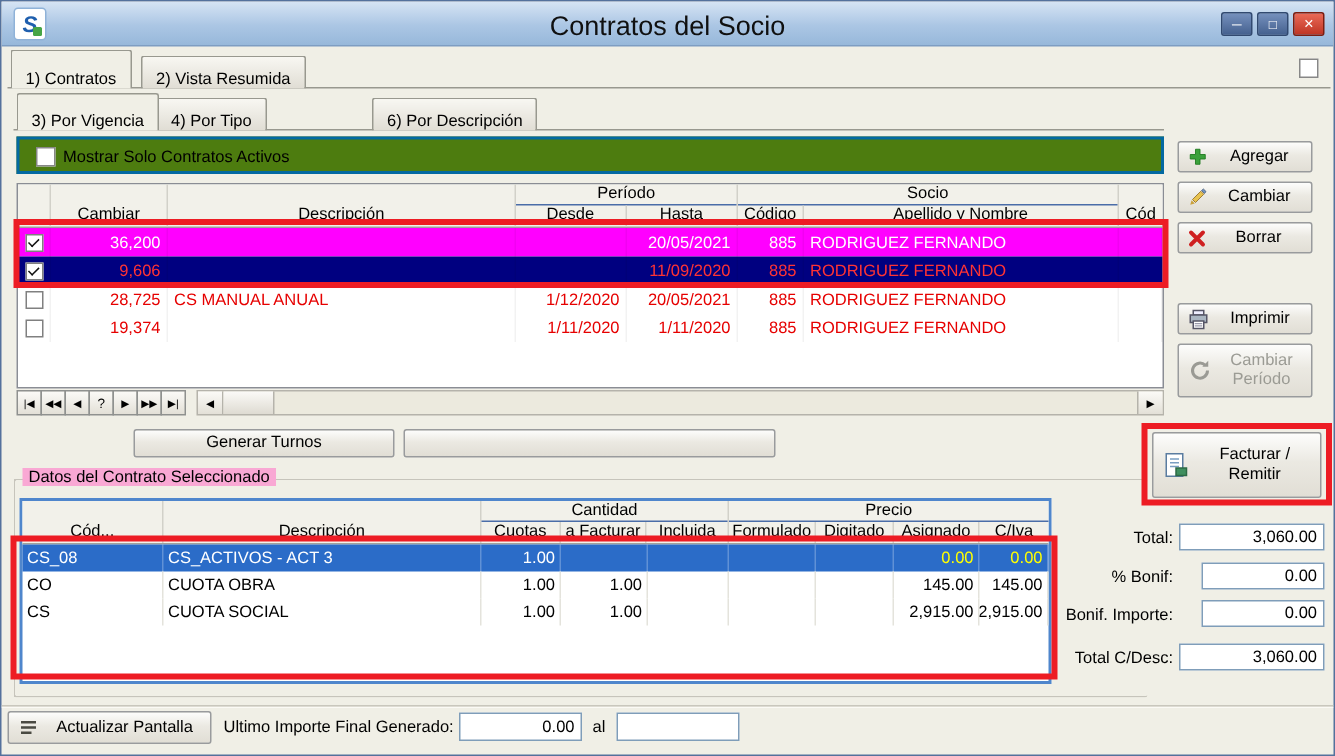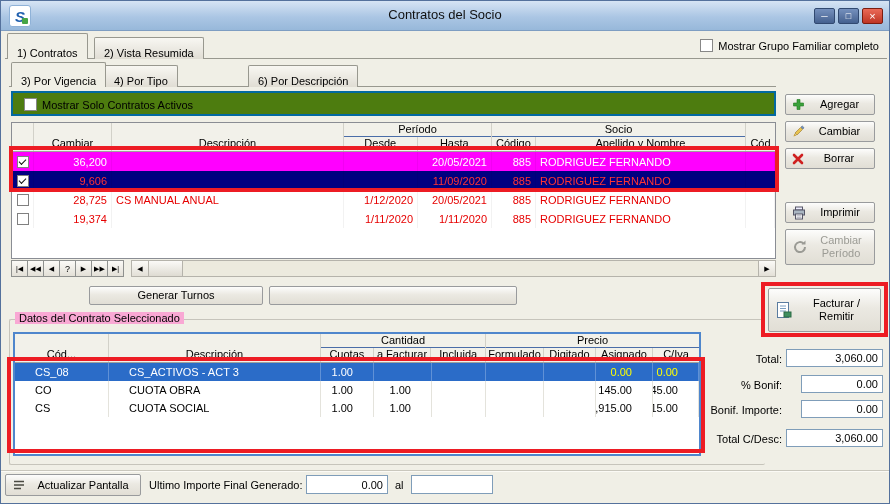--- a/index.html
+++ b/index.html
@@ -1,20 +1,20 @@
 <!DOCTYPE html>
 <html><head>
 <meta charset="utf-8">
 <style>
   *{box-sizing:border-box;margin:0;padding:0}
   body{width:890px;height:504px;font-family:"Liberation Sans","DejaVu Sans",sans-serif;background:#777}
   .window{position:relative;width:890px;height:504px;background:#f0efe6;border:1px solid #54719c;overflow:hidden;font-size:11px;color:#000}
   
   .titlebar{position:absolute;left:0;top:0;right:0;height:30px;background:linear-gradient(180deg,#d6e4f4,#abc6e4 55%,#97b8da);border-bottom:1px solid #7e9dc2}
-  .title{position:absolute;left:0;right:0;top:6px;text-align:center;font-size:13px;color:#101010}
+  .title{position:absolute;left:0;right:0;top:6px;text-align:center;font-size:18px;color:#101010}
   .app-icon{position:absolute;left:8px;top:4px;width:22px;height:22px;background:#fff;border:1px solid #8fb2d8;border-radius:3px;display:flex;align-items:center;justify-content:center;font-weight:bold;font-style:italic;font-size:15px;color:#1f5fae}
   .app-icon::after{content:"";position:absolute;right:2px;bottom:2px;width:6px;height:6px;background:#46a546;border-radius:1px}
   .winbtns{position:absolute;right:6px;top:7px;display:flex;gap:3px}
   .winbtn{width:21px;height:16px;display:flex;align-items:center;justify-content:center;color:#fff;font-size:9px;border:1px solid #314970;border-radius:2px;background:linear-gradient(#7590bd,#45618f)}
   .winbtn.close{background:linear-gradient(#ea6a58,#bf3524);border-color:#7c1d10;font-size:11px}
   
   .tabline{position:absolute;border-top:1px solid #98988f}
   .tab{position:absolute;padding:0 9px;background:linear-gradient(#f8f7f2,#e0ddd4);border:1px solid #98988f;border-bottom:none;border-radius:2px 2px 0 0;white-space:nowrap;display:flex;align-items:flex-end}
   .tab.active{background:#f0efe6;z-index:3}
   
@@ -53,21 +53,21 @@
   .btn.disabled{color:#9b9b94}
   
   .gbox{position:absolute;left:8px;top:318px;width:756px;height:146px;border:1px solid #c6c4bb;border-right:none;border-radius:2px}
   .glegend{position:absolute;left:14px;top:311px;background:#f9a8d4;padding:0 4px;white-space:nowrap}
   .dtable{position:absolute;left:12px;top:331px;width:688px;height:124px;background:#fff;border:2px solid #4f86cc}
   .dhead{display:flex;height:29px;background:#f2f1ea;border-bottom:1px solid #a1a19b}
   .d0{width:94px}.d1{width:212px}.d2{width:53px}.d3{width:58px}.d4{width:54px}.d5{width:58px}.d6{width:52px}.d7{width:57px}.d8{flex:1;border-right:none}
   .dcant{width:165px}
   .dprec{flex:1;border-right:none}
   .drow{display:flex;height:18px}
-  .dc{display:flex;align-items:center;padding:0 20px;overflow:hidden;white-space:nowrap;border-right:1px solid #e4e3dc}
+  .dc{display:flex;align-items:center;padding:0 3px;overflow:hidden;white-space:nowrap;border-right:1px solid #e4e3dc}
   .dc.r{justify-content:flex-end}
   .drow.sel{background:#2b6cc8;color:#fff}
   .drow.sel .dc{border-right-color:rgba(255,255,255,.25)}
   .drow.sel .yel{color:#ffff00}
   
   .inp{position:absolute;background:#fff;border:1px solid #7f9db9;display:flex;align-items:center;justify-content:flex-end;padding:0 4px}
   .lab{position:absolute;white-space:nowrap}
   .labr{text-align:right}
   
   .annot{position:absolute;border:4px solid #ed1c24;z-index:60;pointer-events:none}
@@ -96,21 +96,20 @@
 
   <div class="tabline" style="left:4px;top:57px;width:882px"></div>
   <div class="tab active" style="left:6px;top:32px;height:26px">
       <span>1) Contratos</span>
     </div>
   <div class="tab" style="left:93px;top:36px;height:22px">
       <span>2) Vista Resumida</span>
     </div>
   <div class="cb" style="position:absolute;right:10px;top:38px">
     <span class="cbx"></span>
-    <span>Mostrar Grupo Familiar completo</span>
   </div>
 
   <div class="tabline" style="left:8px;top:85px;width:767px"></div>
   <div class="tab active" style="left:10px;top:61px;height:25px">
       <span>3) Por Vigencia</span>
     </div>
   <div class="tab" style="left:103px;top:64px;height:22px">
       <span>4) Por Tipo</span>
     </div>
   <div class="tab" style="left:247px;top:64px;height:22px">

